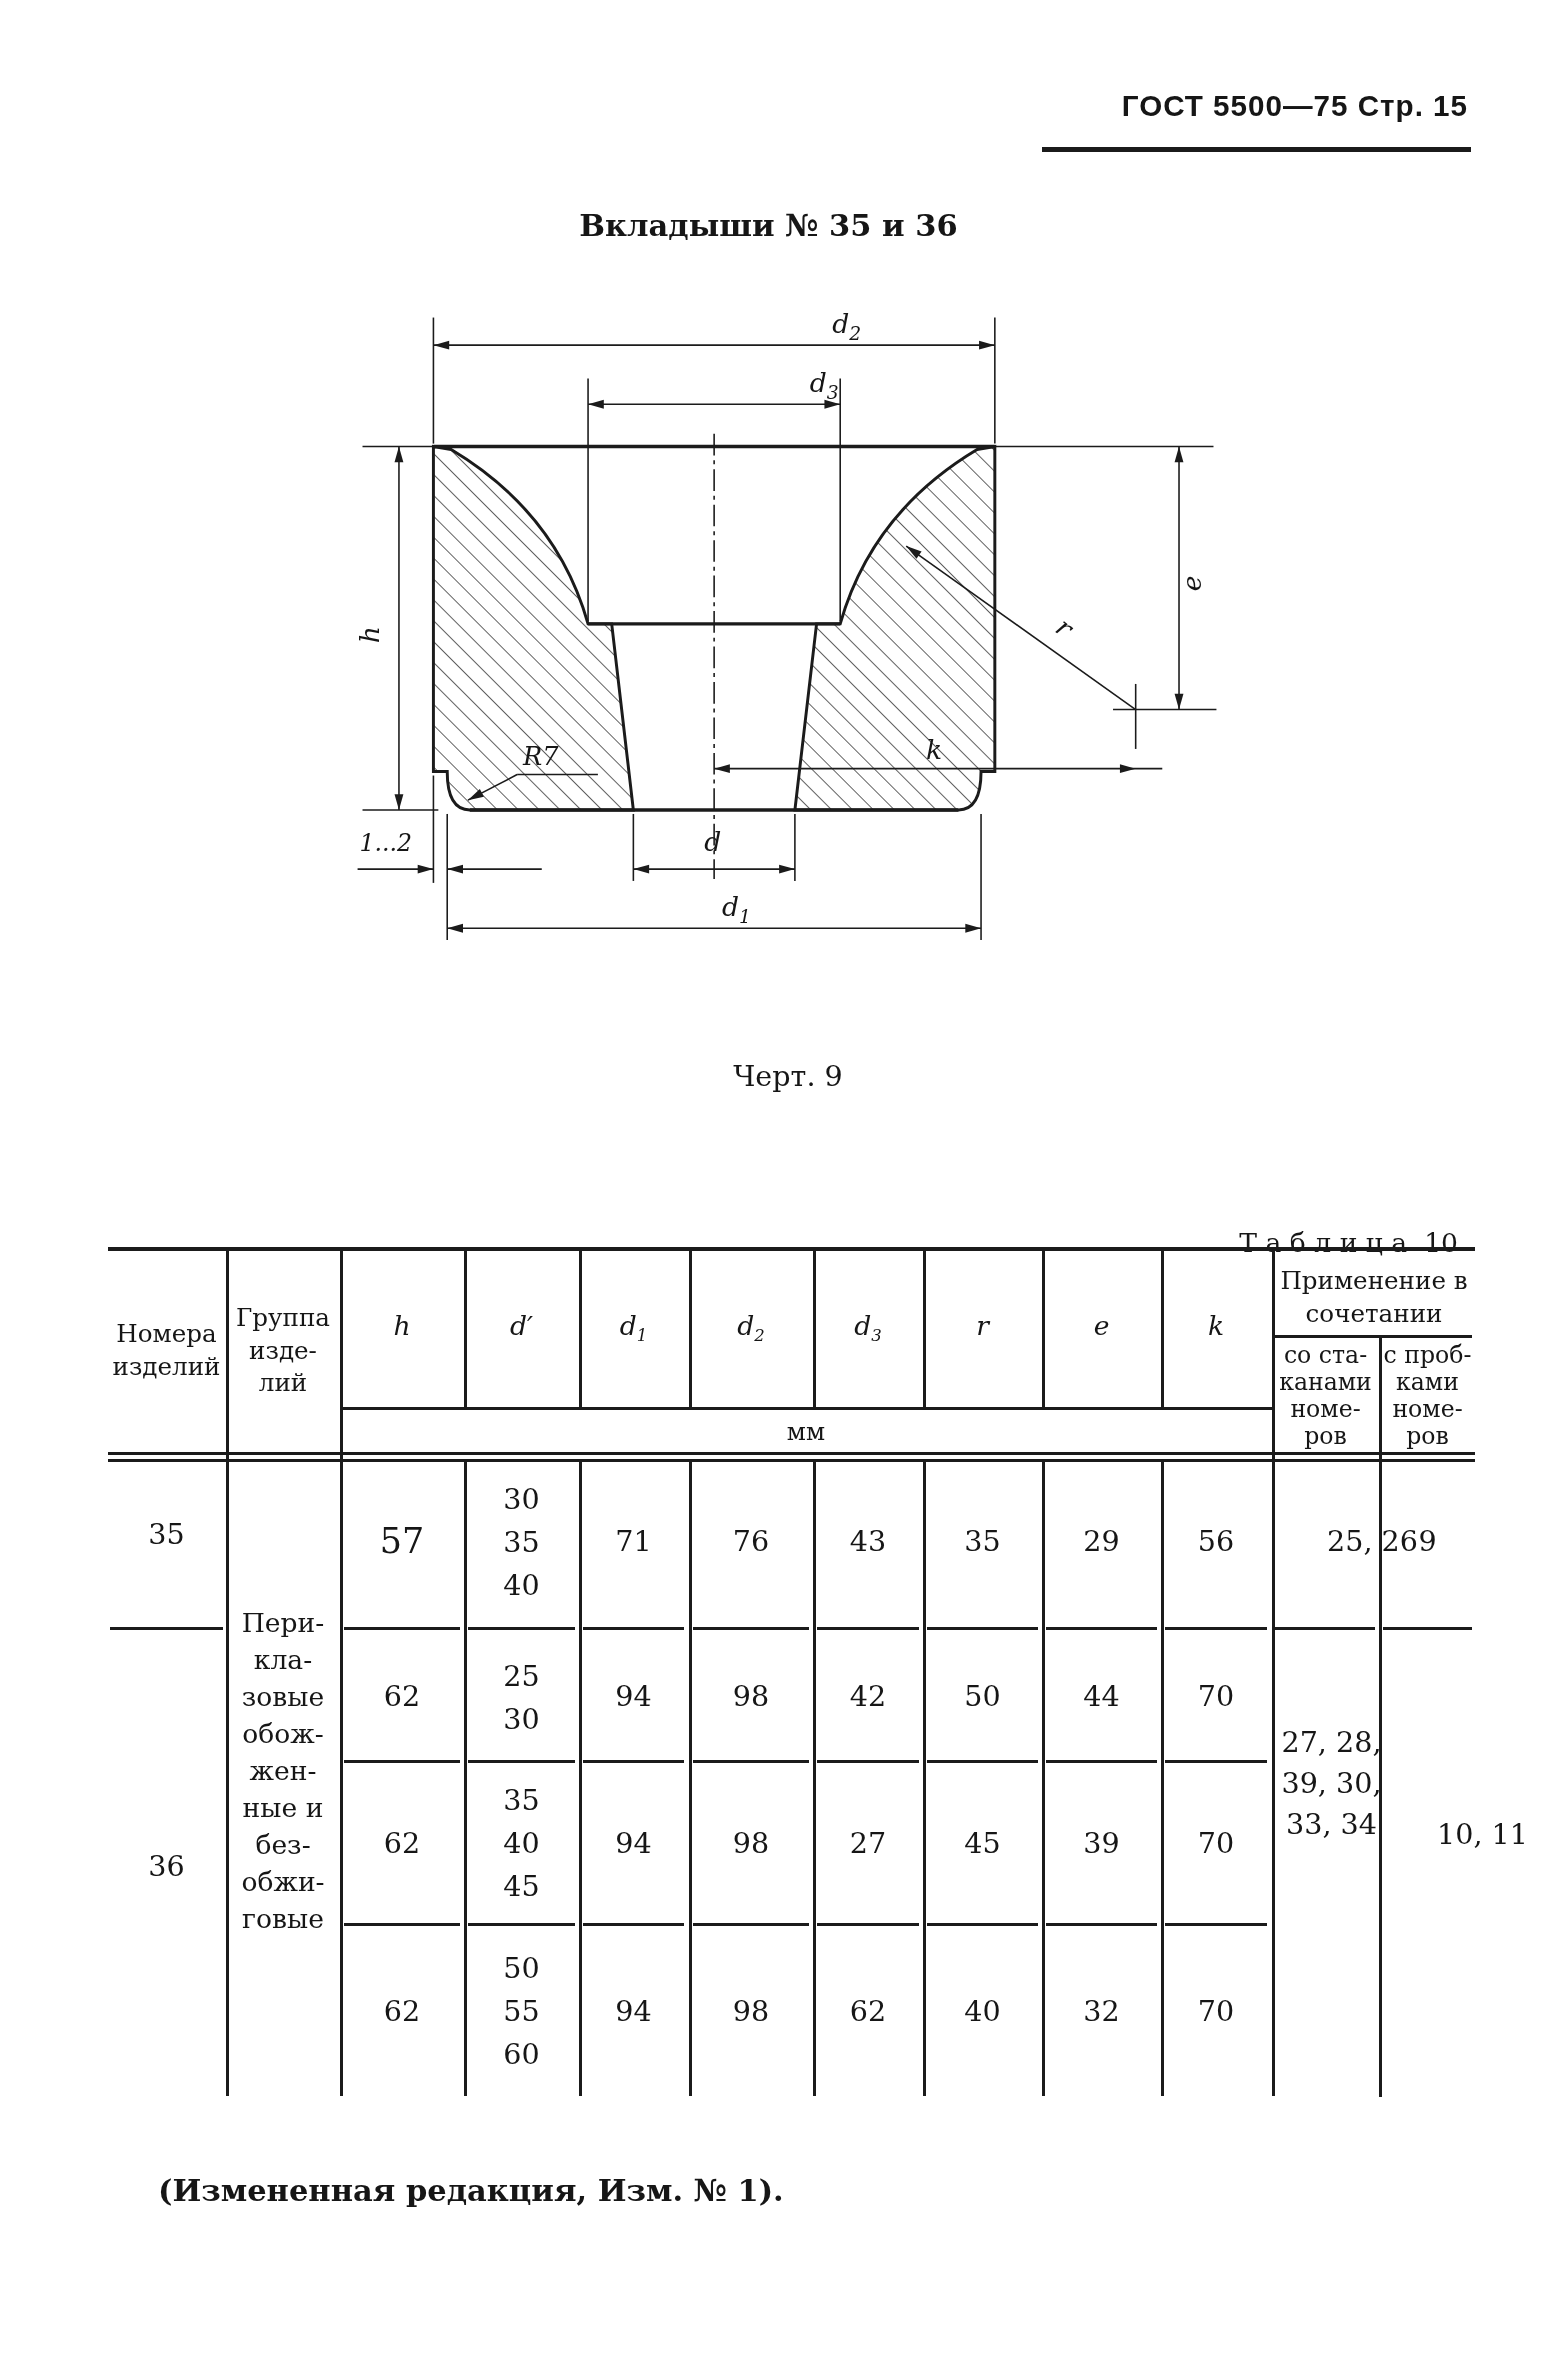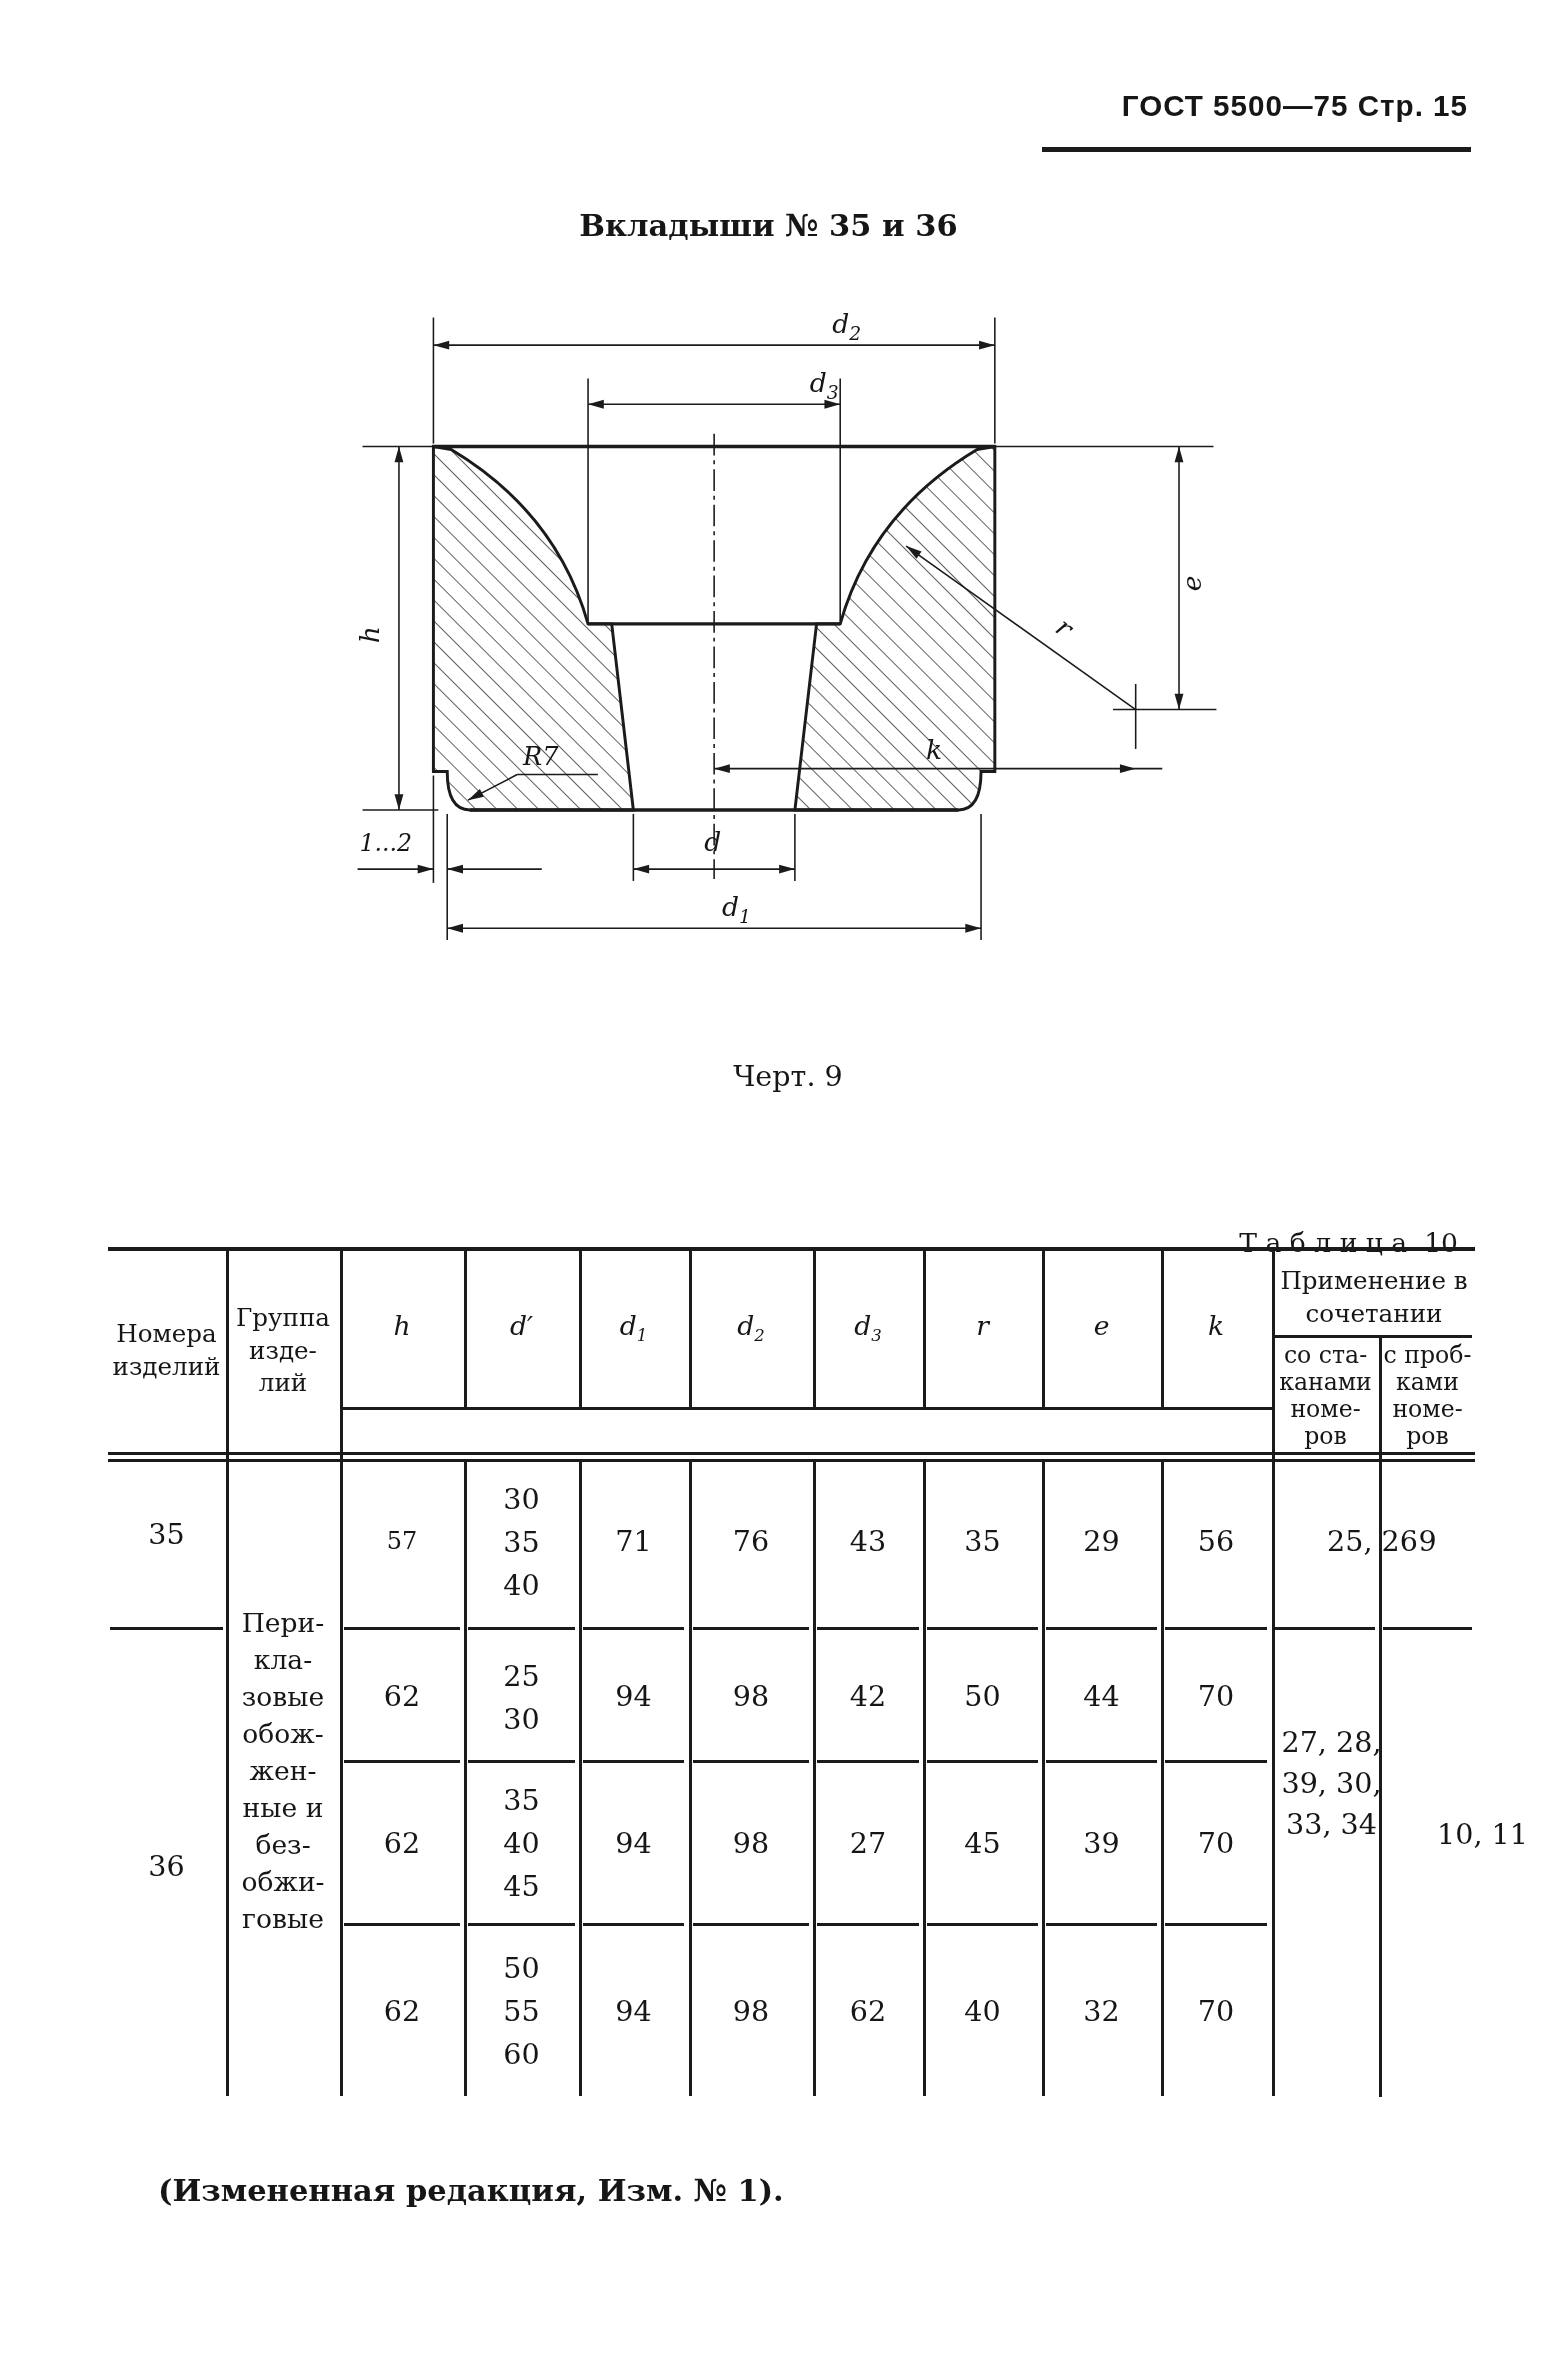--- a/index.html
+++ b/index.html
@@ -189,20 +189,21 @@
 
   <div class="t ctr it" style="left:340px;top:1310px;width:124px;font-size:26.6px;"><span>h</span><sub></sub></div>
   <div class="t ctr it" style="left:464px;top:1310px;width:115px;font-size:26.6px;"><span>d′</span><sub></sub></div>
   <div class="t ctr it" style="left:579px;top:1310px;width:109px;font-size:26.6px;"><span>d</span><sub>1</sub></div>
   <div class="t ctr it" style="left:689px;top:1310px;width:124px;font-size:26.6px;"><span>d</span><sub>2</sub></div>
   <div class="t ctr it" style="left:813px;top:1310px;width:110px;font-size:26.6px;"><span>d</span><sub>3</sub></div>
   <div class="t ctr it" style="left:923px;top:1310px;width:119px;font-size:26.6px;"><span>r</span><sub></sub></div>
   <div class="t ctr it" style="left:1042px;top:1310px;width:119px;font-size:26.6px;"><span>e</span><sub></sub></div>
   <div class="t ctr it" style="left:1161px;top:1310px;width:110px;font-size:26.6px;"><span>k</span><sub></sub></div>
 
+  <div class="t ctr" style="left:340px;top:1417px;width:932px;font-size:24.6px;">мм</div>
 
   <div class="t ctr" style="left:1272px;top:1265px;width:204px;font-size:24.6px;line-height:32.5px;">Применение в
 сочетании</div>
   <div class="t ctr" style="left:1272px;top:1342px;width:107px;font-size:23.6px;line-height:27px;">со ста-
 канами
 номе-
 ров</div>
   <div class="t ctr" style="left:1379px;top:1342px;width:97px;font-size:23.6px;line-height:27px;">с проб-
 ками
 номе-
@@ -213,21 +214,21 @@
   <div class="t ctr" style="left:226px;top:1604px;width:114px;font-size:26.6px;line-height:37px;">Пери-
 кла-
 зовые
 обож-
 жен-
 ные и
 без-
 обжи-
 говые</div>
 
-  <div class="t ctr" style="left:340px;top:1522px;width:124px;font-size:24px;line-height:39px;">57</div>
+  <div class="t ctr" style="left:340px;top:1522px;width:124px;font-size:35px;line-height:39px;">57</div>
   <div class="t ctr" style="left:464px;top:1478px;width:115px;font-size:28.6px;line-height:43px;">30
 35
 40</div>
   <div class="t ctr" style="left:579px;top:1522px;width:109px;font-size:28.6px;line-height:39px;">71</div>
   <div class="t ctr" style="left:689px;top:1522px;width:124px;font-size:28.6px;line-height:39px;">76</div>
   <div class="t ctr" style="left:813px;top:1522px;width:110px;font-size:28.6px;line-height:39px;">43</div>
   <div class="t ctr" style="left:923px;top:1522px;width:119px;font-size:28.6px;line-height:39px;">35</div>
   <div class="t ctr" style="left:1042px;top:1522px;width:119px;font-size:28.6px;line-height:39px;">29</div>
   <div class="t ctr" style="left:1161px;top:1522px;width:110px;font-size:28.6px;line-height:39px;">56</div>
   <div class="t ctr" style="left:1320px;top:1522px;width:105px;font-size:28.6px;line-height:39px;">25, 26</div>

